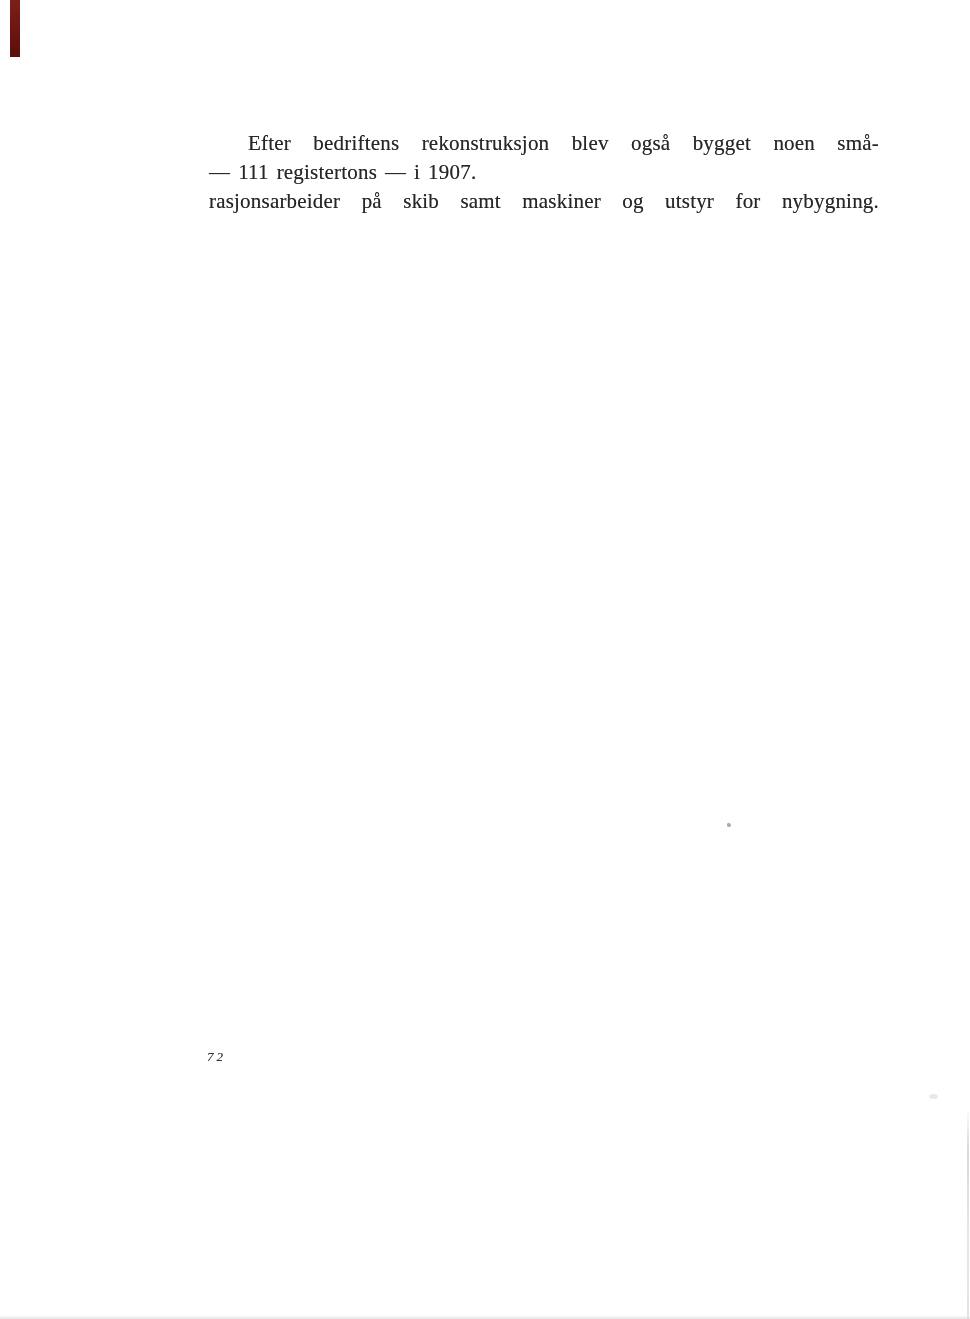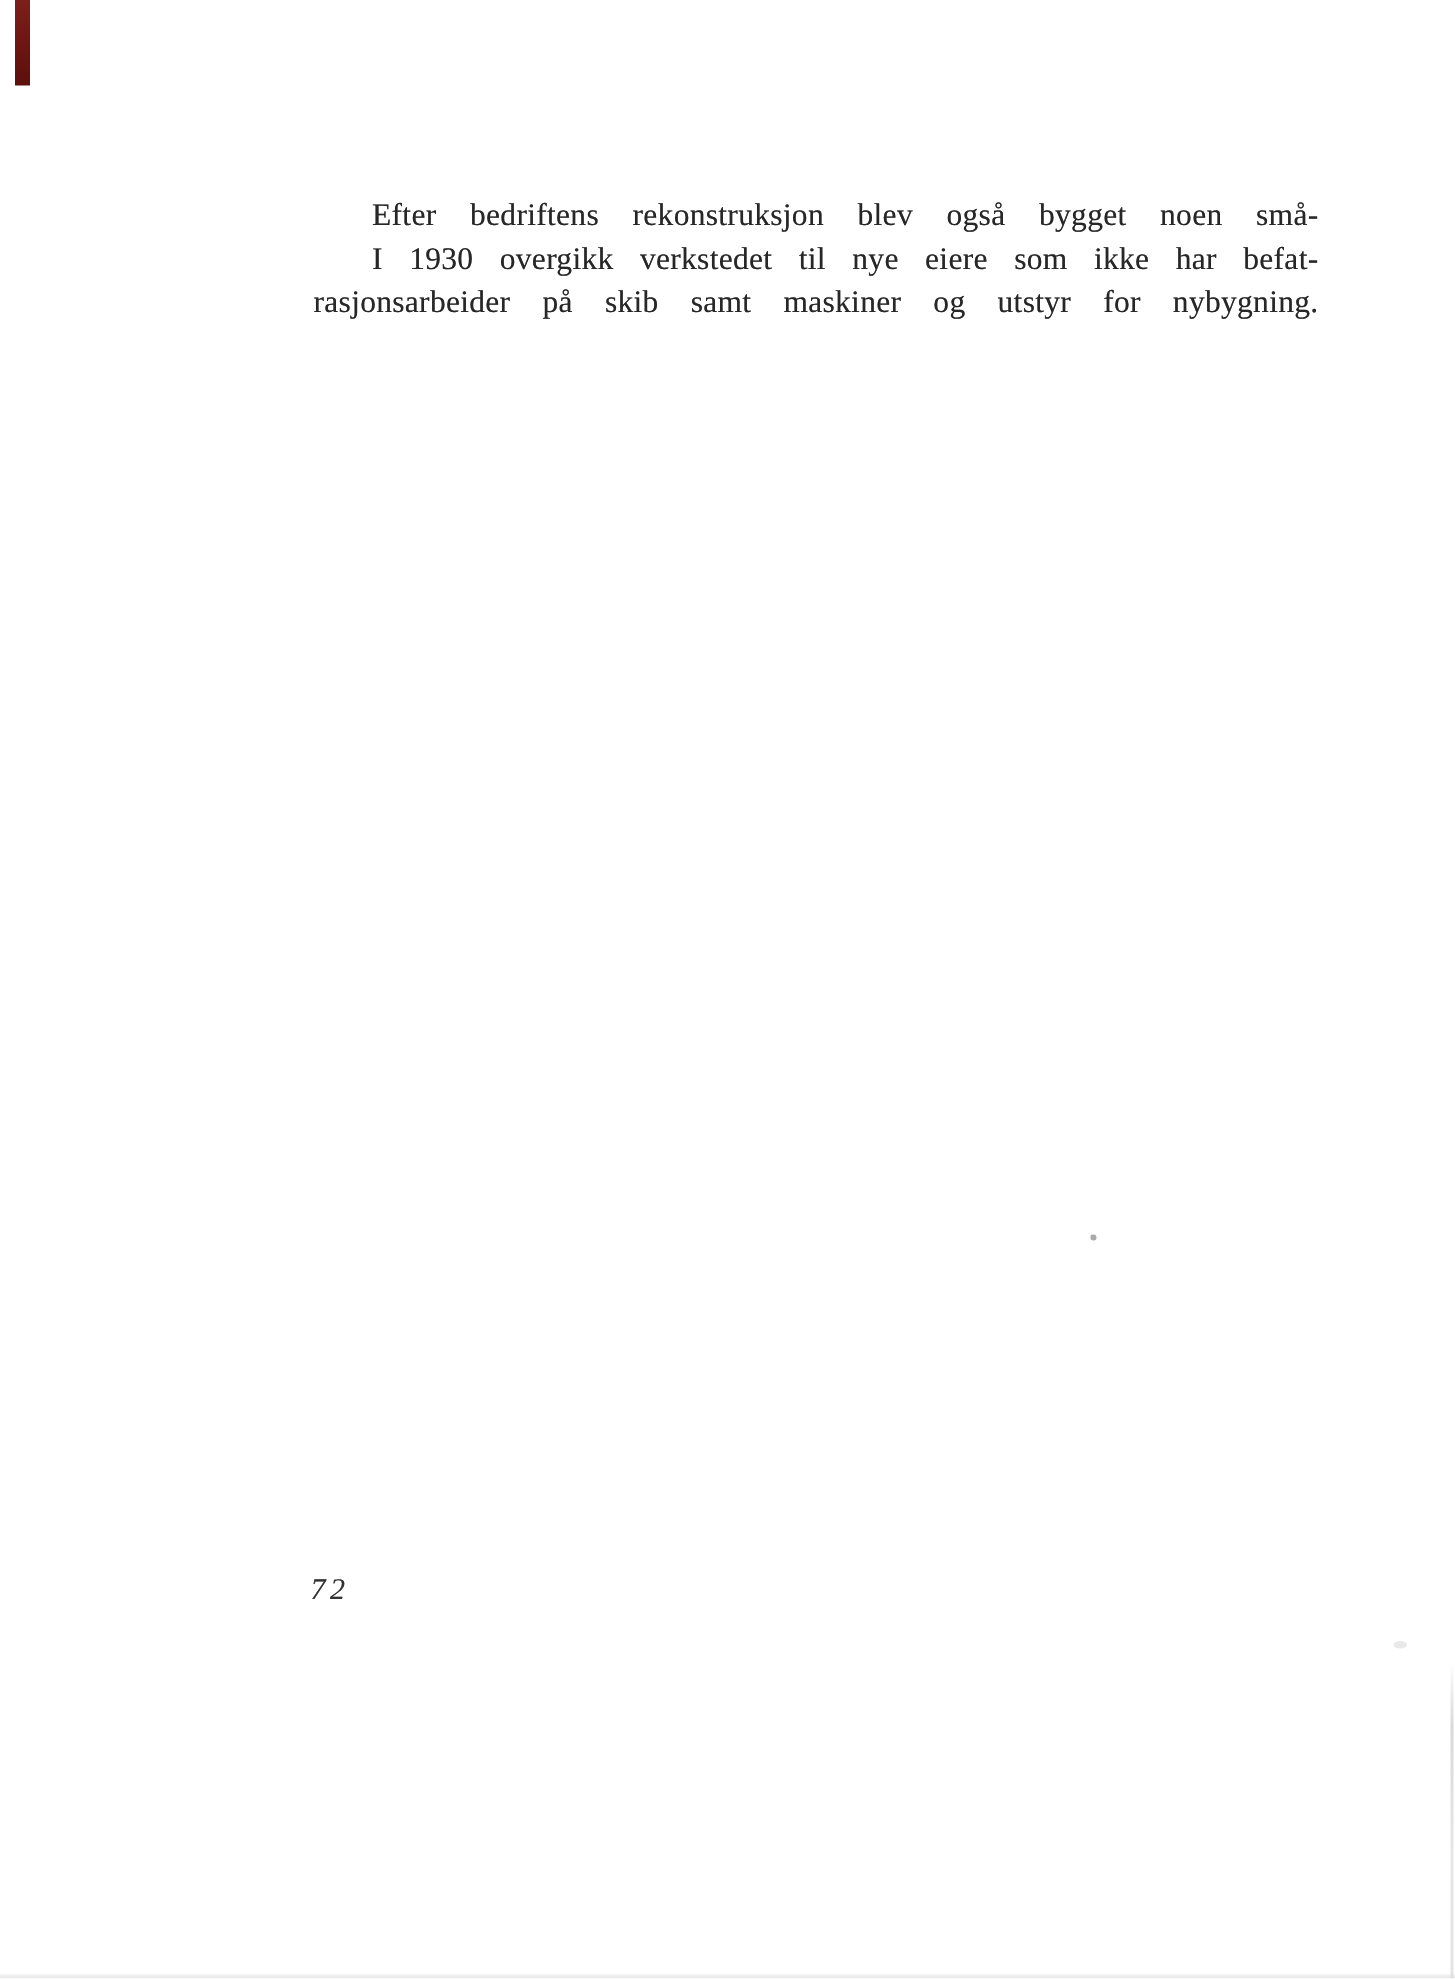--- a/index.html
+++ b/index.html
@@ -43,21 +43,21 @@
   .line.indent {
     text-indent: 39px;
   }
   .line.short {
     text-align-last: left;
   }
   .page-number {
     position: absolute;
     left: 207px;
     top: 1049px;
-    font-size: 20px;
+    font-size: 13px;
     font-style: italic;
     letter-spacing: 3px;
     color: #333333;
     text-shadow: 0 0 0.4px rgba(30,30,30,0.5);
   }
   .speck {
     position: absolute;
     left: 727px;
     top: 823px;
     width: 4px;
@@ -94,21 +94,21 @@
 </style>
 </head>
 <body>
 
 <div class="page">
 
   <div class="bookmark-mark"></div>
 
   <div class="text-block">
     <div class="line indent">Efter bedriftens rekonstruksjon blev også bygget noen små-</div>
-    <div class="line indent">I 1930 overgikk verkstedet til nye eiere som ikke har befat-</div>
+    <div class="line short">— 111 registertons — i 1907.</div>
     <div class="line">rasjonsarbeider på skib samt maskiner og utstyr for nybygning.</div>
   </div>
 
   <div class="page-number">72</div>
 
   <div class="speck"></div>
   <div class="smudge"></div>
   <div class="edge-line-right"></div>
   <div class="edge-strip-bottom"></div>
 

